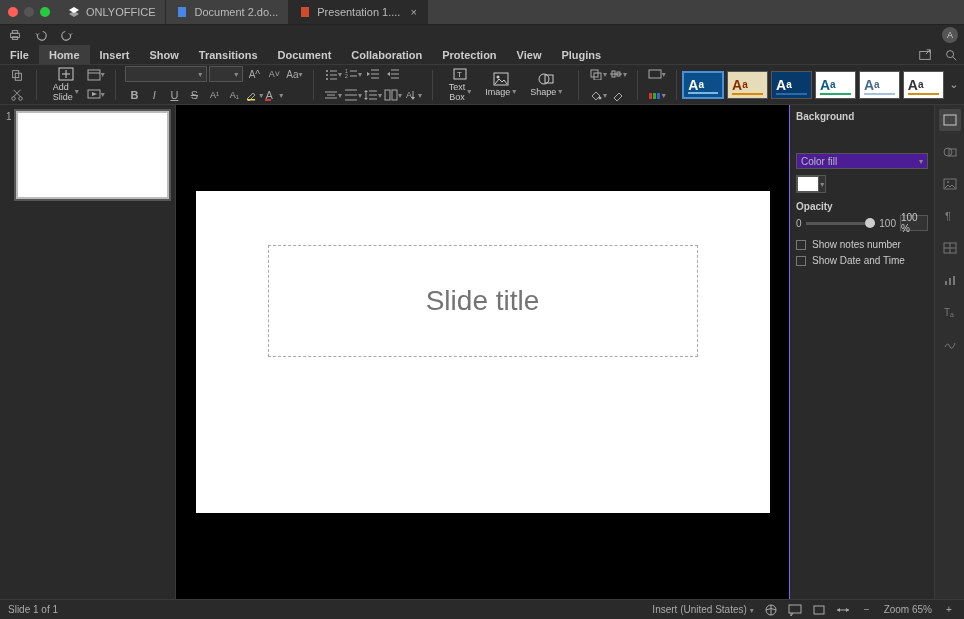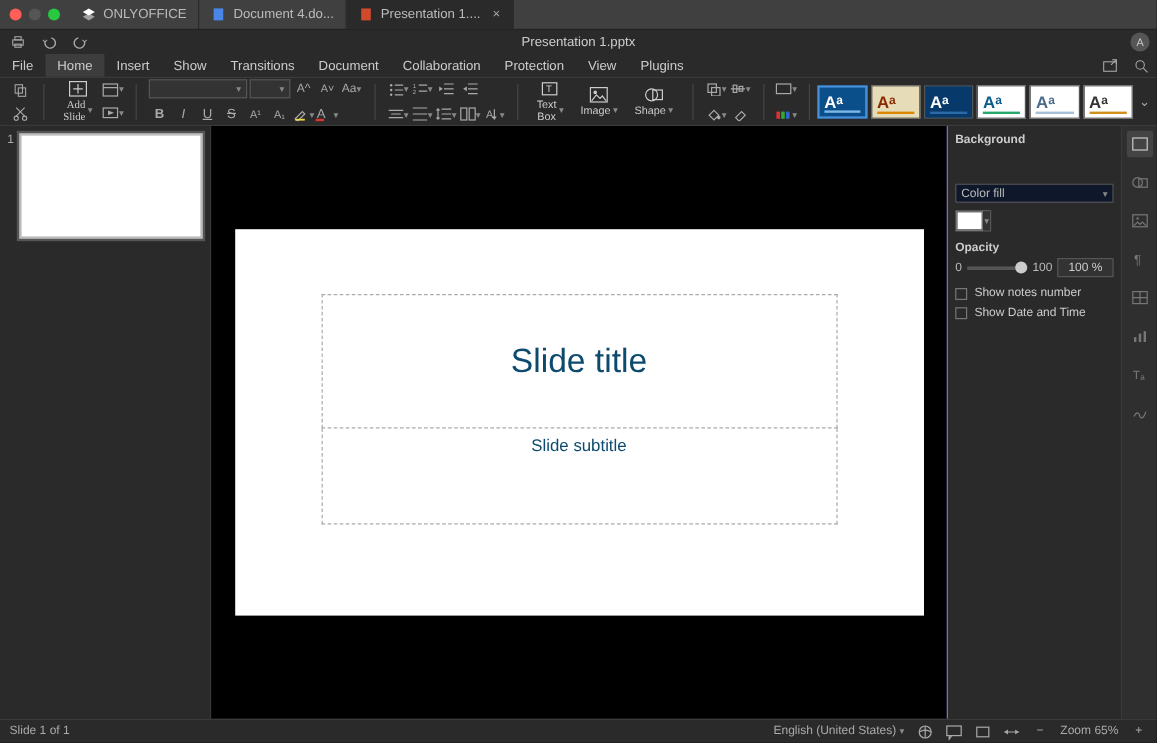--- a/index.html
+++ b/index.html
@@ -21,21 +21,21 @@
 
   
   .titlerow{height:20px; background:#2a2a2a; display:flex; align-items:center; position:relative;}
   .qa{display:flex; gap:12px; padding:0 8px; color:#aaa;}
   .qa span{width:14px;height:14px;display:flex;align-items:center;justify-content:center;cursor:pointer;}
   .doctitle{position:absolute; left:0; right:0; text-align:center; color:#ccc; font-size:11px; pointer-events:none;}
   .user{position:absolute; right:6px; width:16px;height:16px;border-radius:50%;background:#555;display:flex;align-items:center;justify-content:center;font-size:9px;color:#ccc;}
 
   
   .menubar{height:20px; background:#2a2a2a; display:flex; align-items:center; padding:0; border-bottom:1px solid #3a3a3a; position:relative;}
-  .menuitem{padding:0 10px; height:100%; display:flex;align-items:center; color:#ccc; font-size:11px; cursor:pointer;}
+  .menuitem{padding:0 10px; height:100%; display:flex;align-items:center; color:#ccc; font-size:11px; cursor:pointer;font-weight:bold;}
   .menuitem.active{background:#3d3d3d;}
   .menuright{position:absolute; right:6px; display:flex; gap:12px;}
   .menuright span{width:14px;height:14px;display:flex;align-items:center;justify-content:center;cursor:pointer;color:#aaa;}
 
   
   .ribbon{height:40px; background:#2a2a2a; border-bottom:1px solid #3a3a3a; display:flex; align-items:center; padding:0 4px; gap:4px;}
   .rgroup{display:flex; align-items:center; gap:2px; height:100%; padding:0 4px;}
   .rsep{width:1px; height:30px; background:#444; margin:0 2px;}
   .vbtn{display:flex; flex-direction:column; align-items:center; justify-content:center; padding:2px 6px; color:#ccc; font-size:9px; line-height:1.1; cursor:pointer; gap:2px;}
   .vbtn .lbl{display:flex;align-items:center;gap:2px;}
@@ -56,37 +56,37 @@
   .main{flex:1; display:flex; min-height:0;}
   .thumbs{width:176px; background:#2a2a2a; border-right:1px solid #3a3a3a; padding:6px; overflow:auto;}
   .thumbwrap{display:flex; gap:4px;}
   .thumbno{color:#aaa;font-size:10px;}
   .thumb{flex:1; height:88px; background:#fff; border:2px solid #888;}
   .thumb.sel{border:2px solid #bbb; outline:2px solid #555;}
   .canvas{flex:1; background:#000; display:flex;flex-direction:column; min-width:0;}
   .slidearea{flex:1; display:flex;align-items:center;justify-content:center; overflow:auto;}
   .slide{width:574px;height:322px;background:#fff;display:flex;flex-direction:column;align-items:center;justify-content:flex-start;position:relative;}
   .phgroup{position:absolute; top:54px; left:72px; right:72px;}
-  .placeholder{border:1px dashed #aaa; text-align:center; color:#0c4a6e;}
+  .placeholder{border:1px dashed #aaa; text-align:center; color:#737373;}
   .ph-title{height:112px; display:flex;align-items:center;justify-content:center; font-size:28px;}
   .ph-sub{height:80px; display:flex;align-items:flex-start;justify-content:center; font-size:14px; padding-top:6px; border-top:none;}
   .notes{height:30px; background:#2a2a2a; border-top:1px solid #3a3a3a; padding:6px 10px; color:#888; font-size:12px;}
 
   
   .rpanel{width:145px; background:#2a2a2a; border-left:1px solid #8b5cf6; padding:6px 6px; font-size:10px; color:#ccc;}
   .rpanel .sect{font-weight:bold; margin-bottom:3px;}
-  .rselect{height:16px;border:1px solid #555;background:#0f172a;display:flex;align-items:center;justify-content:space-between;padding:0 4px;color:#bbb;margin-bottom:6px;margin-top:31px;}
+  .rselect{height:16px;border:1px solid #555;background:#4c1d95;display:flex;align-items:center;justify-content:space-between;padding:0 4px;color:#bbb;margin-bottom:6px;margin-top:31px;}
   .swatch{width:24px;height:16px;border:1px solid #555;background:#fff;display:inline-flex;}
   .swwrap{display:flex;align-items:center;border:1px solid #555;padding:0;width:30px;justify-content:space-between;background:#333;margin-bottom:8px;}
   .swwrap .dd{width:6px;text-align:center;color:#888;font-size:8px;}
   .oprow{display:flex;align-items:center;gap:4px;margin-bottom:8px;}
   .slider{flex:1;height:3px;background:#555;position:relative;}
   .slider .handle{position:absolute;right:0;top:-4px;width:10px;height:10px;border-radius:50%;background:#ccc;}
   .opval{font-size:10px;color:#bbb;}
-  .spinbox{width:47px;height:16px;border:1px solid #555;background:#333;display:flex;align-items:center;justify-content:center;font-size:10px;color:#ccc;}
+  .spinbox{width:28px;height:16px;border:1px solid #555;background:#333;display:flex;align-items:center;justify-content:center;font-size:10px;color:#ccc;}
   .chkrow{display:flex;align-items:center;gap:6px;margin-bottom:5px;}
   .chk{width:10px;height:10px;border:1px solid #777;}
 
   .rstrip{width:30px;background:#2f2f2f;border-left:1px solid #3a3a3a;display:flex;flex-direction:column;align-items:center;padding-top:4px;gap:10px;}
   .rstrip .ritem{width:22px;height:22px;display:flex;align-items:center;justify-content:center;color:#777;cursor:pointer;border-radius:2px;}
   .rstrip .ritem.sel{background:#444;color:#ccc;}
 
   
   .status{height:20px;background:#2a2a2a;border-top:1px solid #3a3a3a;display:flex;align-items:center;justify-content:space-between;padding:0 8px;color:#aaa;font-size:10px;}
   .status .sright{display:flex;align-items:center;gap:10px;}
@@ -113,21 +113,21 @@
           </svg>
         </span>
       <span>ONLYOFFICE</span>
     </div>
     <div class="filetab">
       <span class="fticon">
           <svg viewBox="0 0 12 12">
             <rect x="2" y="1" width="8" height="10" fill="#4a86e8"></rect>
           </svg>
         </span>
-      <span>Document 4.do...</span>
+      <span>Document 2.do...</span>
     </div>
     <div class="filetab active">
       <span class="fticon">
           <svg viewBox="0 0 12 12">
             <rect x="2" y="1" width="8" height="10" fill="#d04a2b"></rect>
           </svg>
         </span>
       <span>Presentation 1....</span>
       <span class="tabclose">×</span>
     </div>
@@ -148,21 +148,20 @@
             <path d="M4 8 l-2 -2 m2 2 l2 -2" stroke="#aaa" fill="none"></path>
           </svg>
         </span>
       <span>
           <svg width="14" height="14" viewBox="0 0 16 16">
             <path d="M6 4 A5 5 0 1 0 12 8" fill="none" stroke="#aaa" stroke-width="1.3"></path>
             <path d="M12 8 l2 -2 m-2 2 l-2 -2" stroke="#aaa" fill="none"></path>
           </svg>
         </span>
     </div>
-    <div class="doctitle">Presentation 1.pptx</div>
     <div class="user">A</div>
   </div>
 
   <div class="menubar">
     <div class="menuitem">File</div>
     <div class="menuitem active">Home</div>
     <div class="menuitem">Insert</div>
     <div class="menuitem">Show</div>
     <div class="menuitem">Transitions</div>
     <div class="menuitem">Document</div>
@@ -208,21 +207,21 @@
     </div>
     <div class="rsep"></div>
     <div class="rgroup">
       <div class="vbtn">
         <svg width="16" height="14" viewBox="0 0 16 14">
             <rect x="1" y="1" width="14" height="12" fill="none" stroke="#ccc"></rect>
             <line x1="8" y1="3" x2="8" y2="11" stroke="#ccc"></line>
             <line x1="4" y1="7" x2="12" y2="7" stroke="#ccc"></line>
           </svg>
         <span class="lbl">
-            <span style="white-space:pre-line;text-align:right;font-family:Liberation Serif, serif;">Add
+            <span style="white-space:pre-line;text-align:left;">Add
 Slide</span>
             <span class="carat">▾</span>
           </span>
       </div>
       <div class="rstack">
         <div class="rbtn">
             <svg width="14" height="12" viewBox="0 0 14 12">
               <rect x="1" y="1" width="12" height="10" fill="none" stroke="#aaa"></rect>
               <line x1="1" y1="4" x2="13" y2="4" stroke="#aaa"></line>
             </svg>
@@ -497,23 +496,20 @@
       </div>
     </div>
 
     <div class="canvas">
       <div class="slidearea">
         <div class="slide">
           <div class="phgroup">
             <div class="placeholder ph-title">
               <span>Slide title</span>
             </div>
-            <div class="placeholder ph-sub">
-              <span>Slide subtitle</span>
-            </div>
           </div>
         </div>
       </div>
     </div>
 
     <div class="rpanel">
       <div class="sect">Background</div>
       <div class="rselect">
           <span>Color fill</span>
           <span class="carat">▾</span>
@@ -590,21 +586,21 @@
           <svg width="14" height="14" viewBox="0 0 14 14">
             <path d="M2 10 q3 -6 5 0 q2 4 5 -4" fill="none" stroke="#777"></path>
           </svg>
         </div>
     </div>
   </div>
 
   <div class="status">
     <div>Slide 1 of 1</div>
     <div class="sright">
-      <span><span>English (United States)</span> <span class="carat">▾</span></span>
+      <span><span>Insert (United States)</span> <span class="carat">▾</span></span>
       <span class="sbtn">
           <svg width="14" height="14" viewBox="0 0 14 14">
             <circle cx="7" cy="7" r="5" fill="none" stroke="#aaa"></circle>
             <line x1="7" y1="2" x2="7" y2="12" stroke="#aaa"></line>
             <path d="M2 7 q5 -3 10 0" fill="none" stroke="#aaa"></path>
           </svg>
         </span>
       <span class="sbtn">
           <svg width="14" height="14" viewBox="0 0 14 14">
             <rect x="1" y="2" width="12" height="8" fill="none" stroke="#aaa"></rect>

